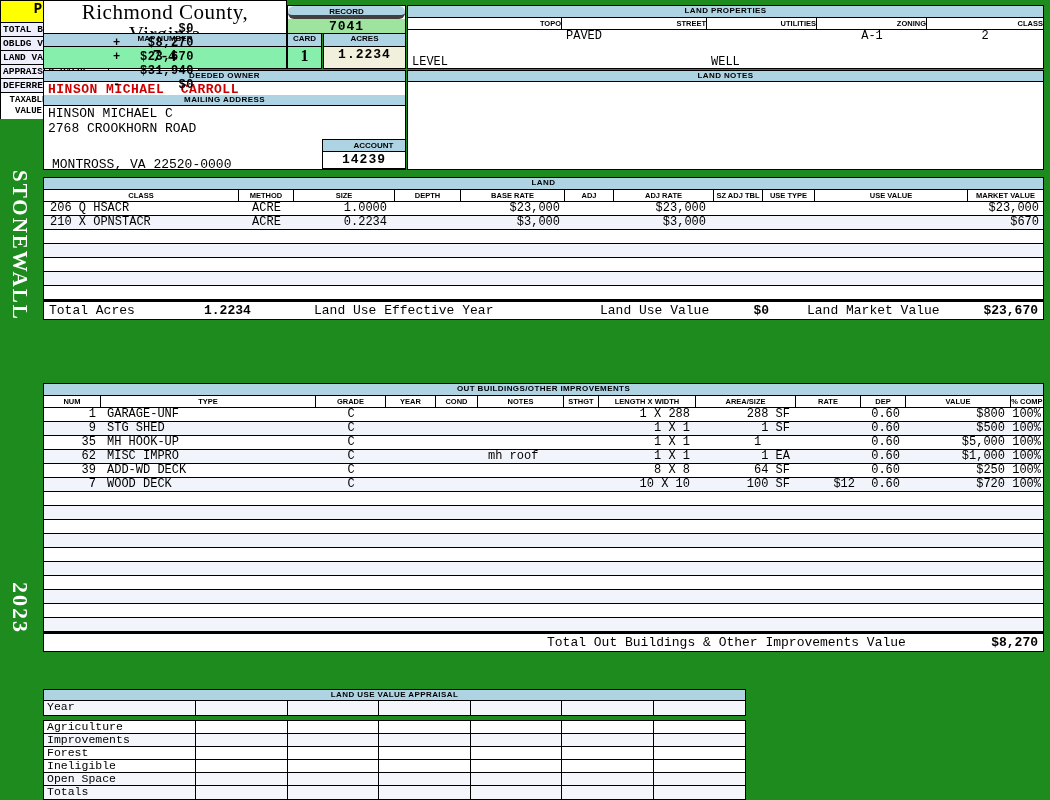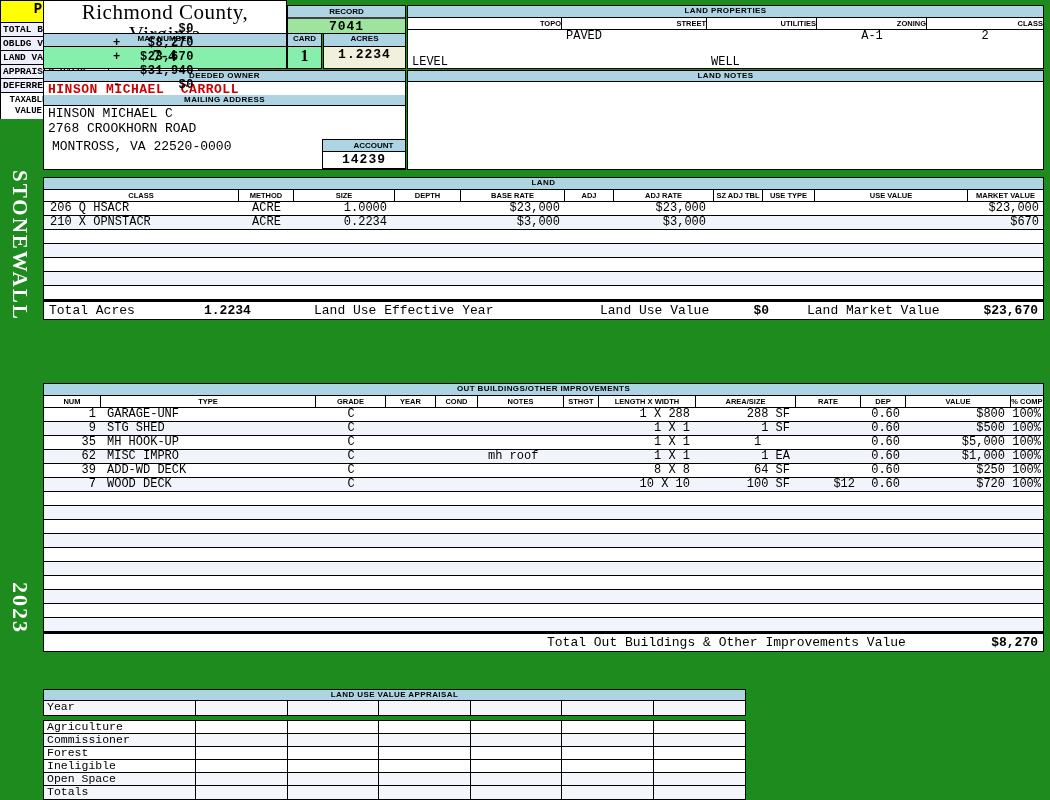--- a/index.html
+++ b/index.html
@@ -16,22 +16,23 @@
   #v-district { left:7px; top:150px; height:190px; font-size:21px; }
   #v-year     { left:7px; top:568px; height:80px;  font-size:22px; }
 
   .box { position:absolute; background:#fff; border:1px solid #000; }
   .bar {
     height:12px; line-height:11px; background:#aed4e4; border-bottom:1px solid #000;
     font:bold 8px "Liberation Sans", sans-serif; text-align:center; letter-spacing:.4px;
   }
   .bar.h11 { height:11px; line-height:10px; }
   .hdrcell {
-    background:#aed4e4; border-bottom:2px solid #404040; text-align:center;
+    background:#aed4e4; border-bottom:4px solid #404040; text-align:center;
     font:bold 8px "Liberation Sans", sans-serif;
+    border-radius:6px;
   }
 
   
   #title-box { left:43px; top:0; width:244px; height:34px; text-align:center; }
   .county-title { font:21px "Liberation Serif", serif; line-height:22px; letter-spacing:.5px; }
   .county-sub   { font:bold 8px "Liberation Sans", sans-serif; letter-spacing:.1px; }
 
   #record-box { left:287px; top:5px; width:119px; height:29px; }
   #record-box .hdrcell { height:13px; line-height:12px; }
   .record-val { height:14px; line-height:14px; background:#9ee49e; font:bold 13px "Liberation Mono", monospace; text-align:center; letter-spacing:1px; }
@@ -53,21 +54,21 @@
   .lp-head { height:12px; border-bottom:1px solid #000; }
   .lp-head > div { font:bold 7.5px "Liberation Sans", sans-serif; line-height:11px; text-align:right; border-right:1px solid #000; }
   .lp-head > div:last-child { border-right:none; }
   .lp-data > div { font:12px/13px "Liberation Mono", monospace; white-space:pre; padding-left:4px; }
   .lp-data > div.ctr { text-align:center; padding-left:0; }
 
   
   #owner-box { left:43px; top:70px; width:363px; height:100px; }
   .owner-val { height:13px; line-height:13px; color:#cc0000; font:bold 13px "Liberation Mono", monospace; padding-left:4px; white-space:pre; letter-spacing:.5px; }
   .addr-line { height:15px; line-height:15px; font:13px "Liberation Mono", monospace; padding-left:4px; white-space:pre; }
-  .addr-gap  { margin-top:3px;padding-left:8px; }
+  .addr-gap  { margin-top:21px;padding-left:8px; }
   #account-box { position:absolute; left:278px; top:68px; width:84px; height:30px; border:1px solid #000; background:#fff; }
   #account-box .idhdr { height:12px; line-height:11px;padding-left:19px; }
   #account-box .acct-val { height:16px; line-height:15px; text-align:center; font:bold 13px "Liberation Mono", monospace; letter-spacing:1px; }
   #notes-box { left:407px; top:70px; width:637px; height:100px; }
 
   
   .ghead { display:grid; height:12px; border-bottom:1px solid #000; background:#fff; }
   .ghead > div { font:bold 7.5px "Liberation Sans", sans-serif; line-height:11px; text-align:center; border-right:1px solid #000; overflow:hidden; }
   .ghead > div:last-child { border-right:none; }
   .grow { display:grid; height:14px; border-bottom:1px solid #000; }
@@ -396,21 +397,21 @@
       <div class="luarow">
         <div>Agriculture</div>
         <div></div>
           <div></div>
           <div></div>
         <div></div>
           <div></div>
           <div></div>
       </div>
       <div class="luarow" style="background:#f4f6fb">
-        <div>Commissioner</div>
+        <div>Improvements</div>
         <div></div>
           <div></div>
           <div></div>
         <div></div>
           <div></div>
           <div></div>
       </div>
       <div class="luarow">
         <div>Forest</div>
         <div></div>

